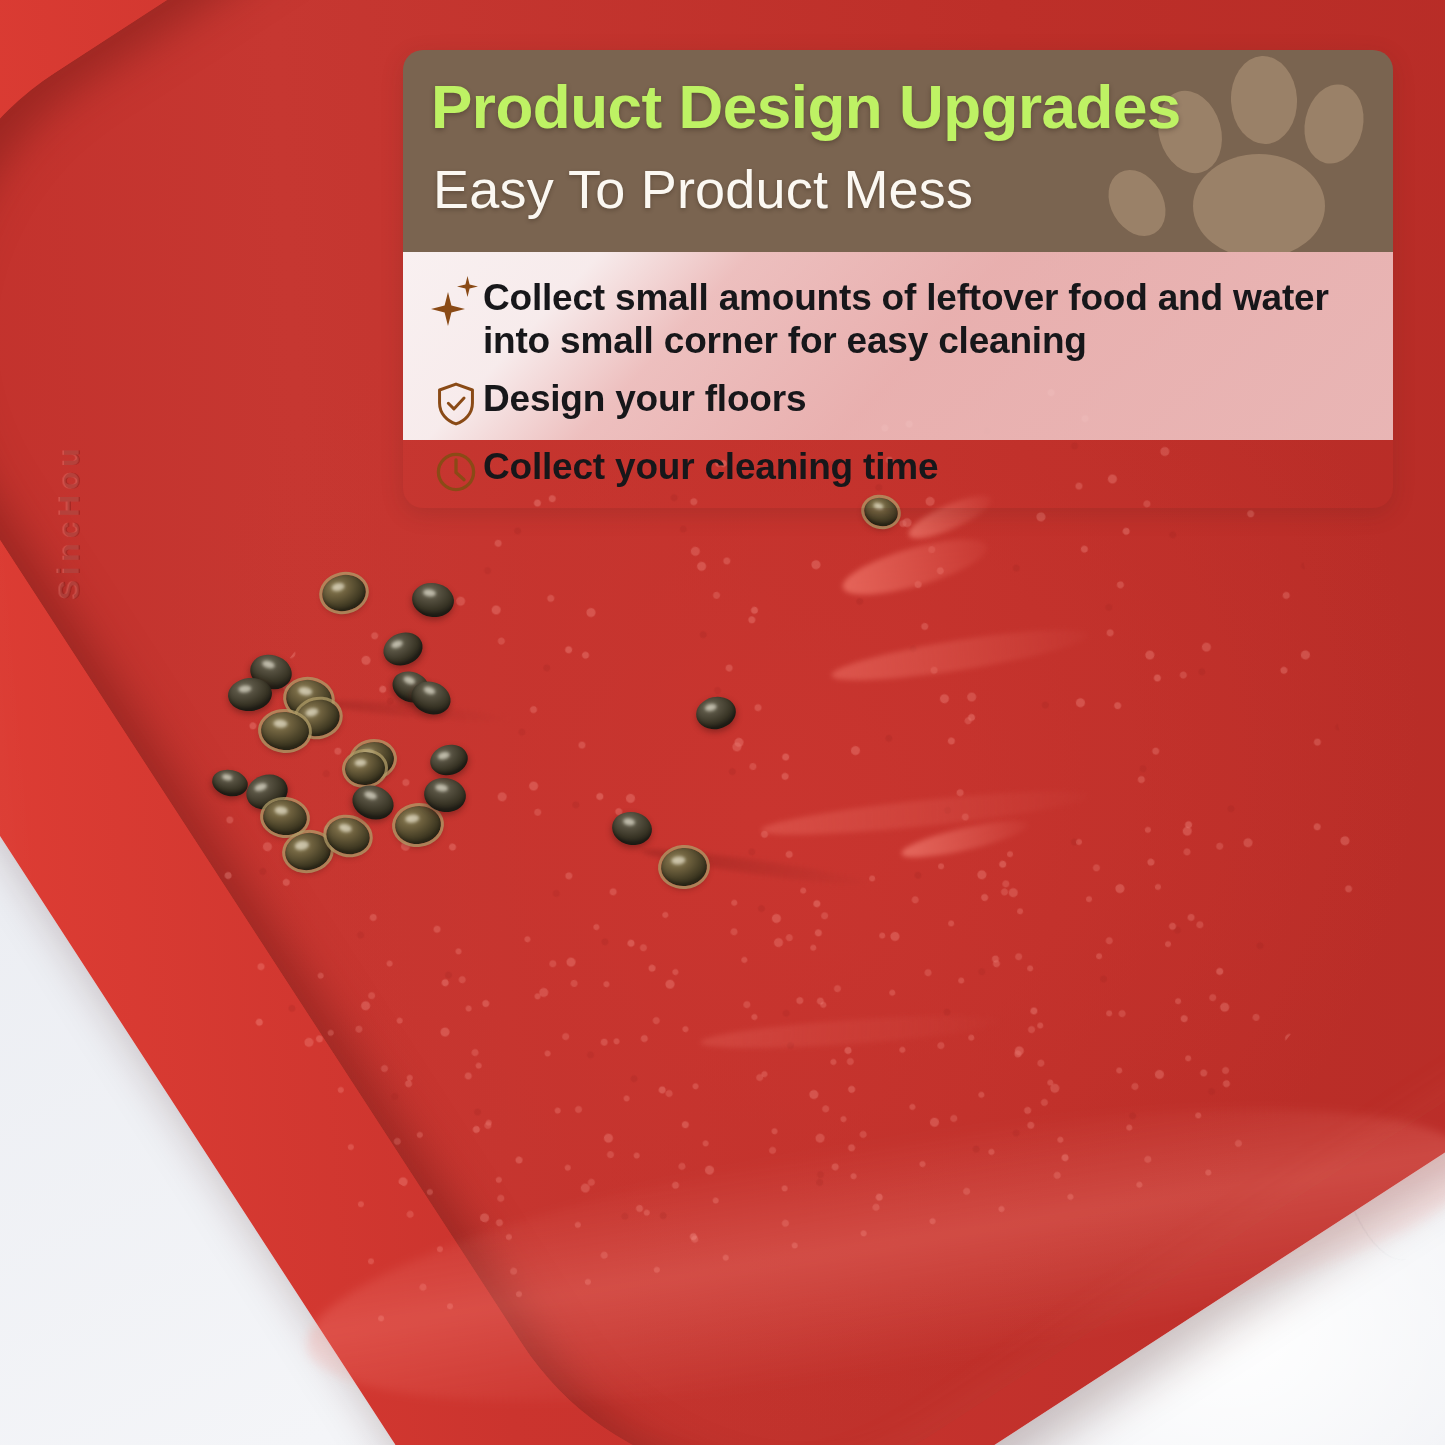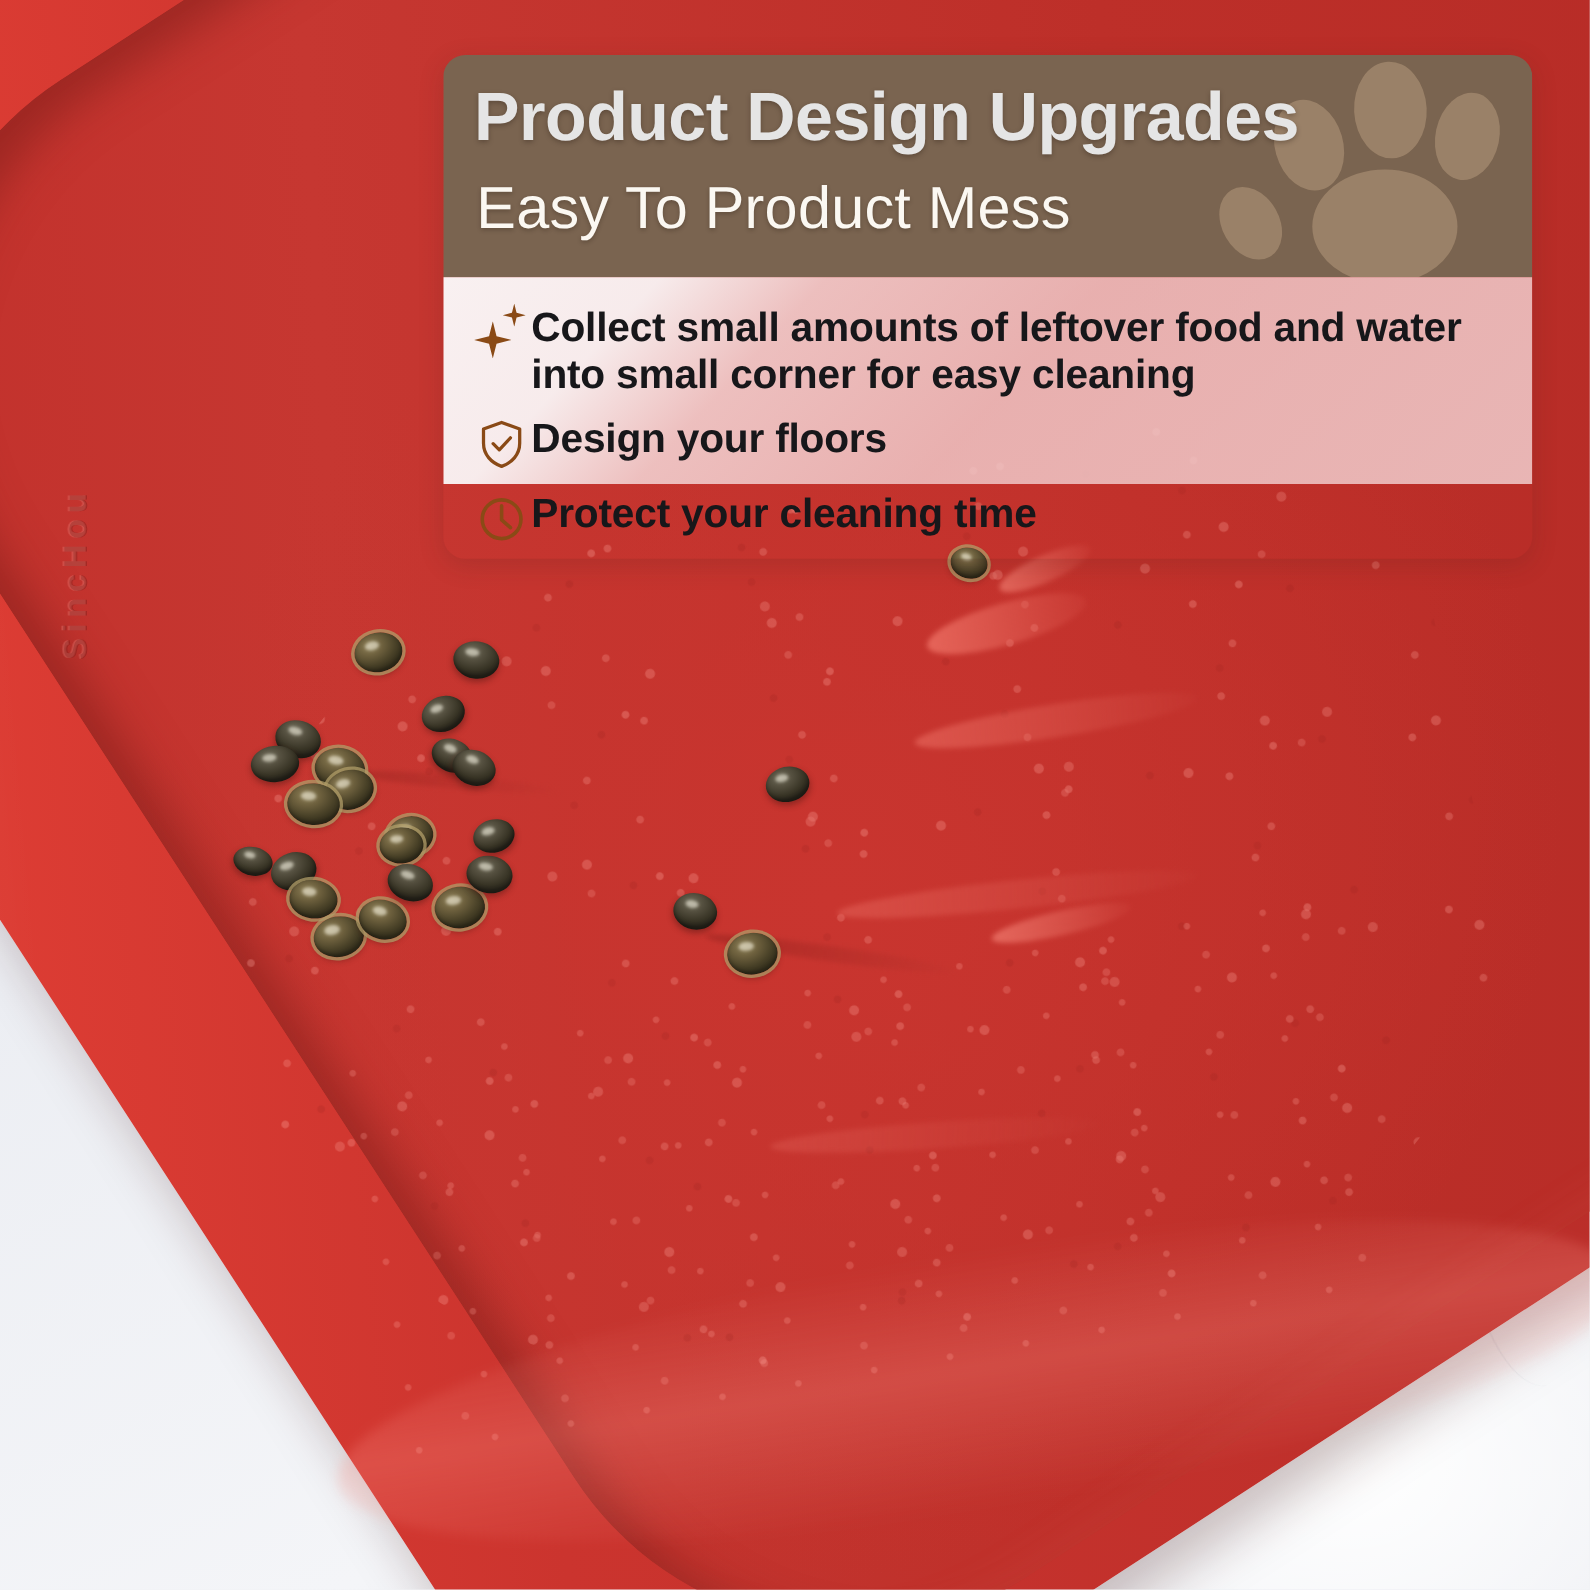--- a/index.html
+++ b/index.html
@@ -181,21 +181,21 @@
   .paw { position:absolute; opacity:.45; }
   .paw span { position:absolute; background:#c2a585; border-radius:50%; }
   .pad-main { left:38px;  top:108px; width:132px; height:104px; border-radius:52% 52% 46% 46%; }
   .toe1 { left:4px;   top:44px;  width:62px; height:84px; transform:rotate(-16deg); }
   .toe2 { left:76px;  top:10px;  width:66px; height:88px; transform:rotate(-3deg); }
   .toe3 { left:150px; top:38px;  width:58px; height:80px; transform:rotate(12deg); }
   .toe4 { left:-44px; top:122px; width:52px; height:70px; transform:rotate(-30deg); }
 
   .title {
     position:relative; z-index:2;
-    color:#e5e5e5; font-weight:700; font-size:62px; line-height:1;
+    color:#bef264; font-weight:700; font-size:62px; line-height:1;
     padding:26px 0 0 28px; letter-spacing:-0.5px;
     text-shadow:0 2px 5px rgba(40,25,18,0.35);
   }
   .subtitle {
     position:relative; z-index:2;
     color:#fbf8f2; font-weight:400; font-size:54px; line-height:1;
     padding:24px 0 0 30px; letter-spacing:0.2px;
     text-shadow:0 2px 4px rgba(40,25,18,0.30);
   }
 
@@ -375,20 +375,20 @@
           <div class="btext">Design your floors</div>
         </div>
 
         <div class="bullet">
           <div class="bi">
             <svg width="44" height="44" viewBox="0 0 24 24" fill="none" stroke="#8a4a16" stroke-width="1.8" stroke-linecap="round" stroke-linejoin="round">
               <circle cx="12" cy="12" r="9.6"></circle>
               <path d="M12 5.4 V12.3 L16.4 16.2"></path>
             </svg>
           </div>
-          <div class="btext">Protect your cleaning time</div>
+          <div class="btext">Collect your cleaning time</div>
         </div>
 
       </div>
     </div>
   </div>
 
 </div>
 
 </body></html>

